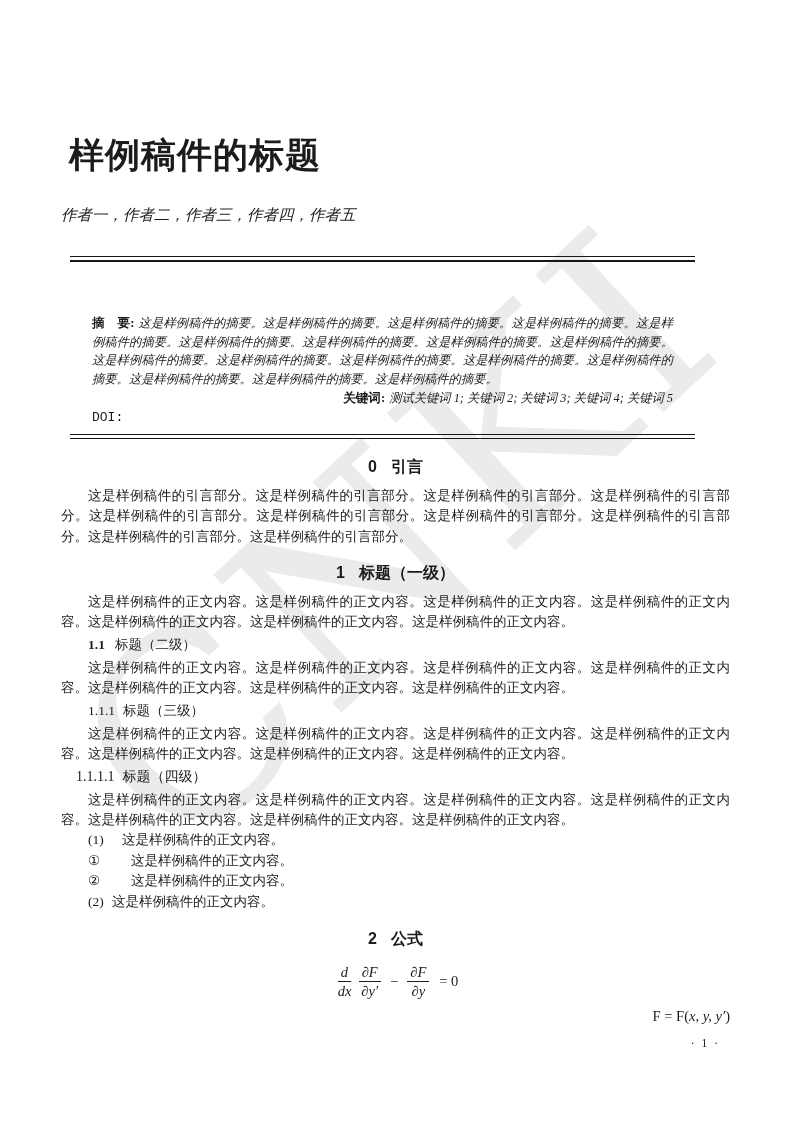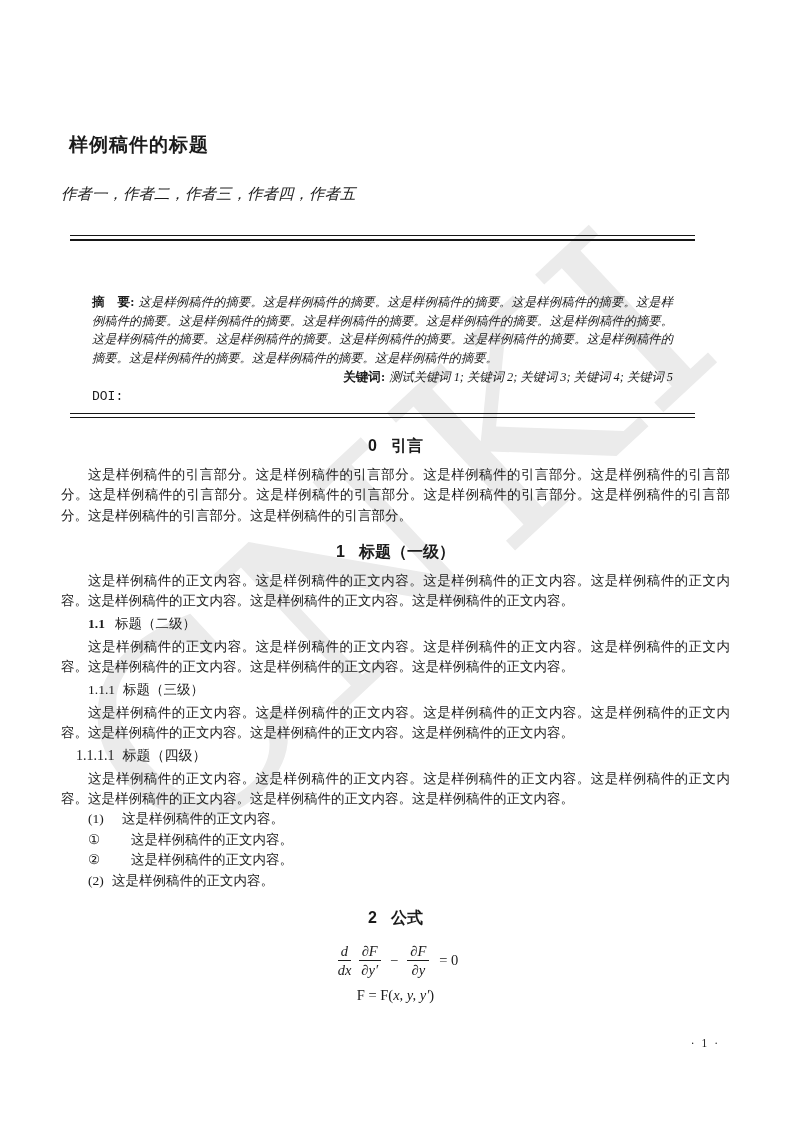--- a/index.html
+++ b/index.html
@@ -11,21 +11,21 @@
   
   .watermark{
     position:absolute;left:50%;top:48%;
     transform:translate(-50%,-50%) rotate(-43deg);
     font-family:"DejaVu Serif",serif;font-size:258px;letter-spacing:10px;
     color:#ebebeb;white-space:nowrap;z-index:0;user-select:none;
   }
   .content{position:relative;z-index:1;padding:132px 64px 0 61px;}
 
   .title{
-    font-size:19px;font-weight:bold;letter-spacing:1px;margin:0 0 26px 8px;
+    font-size:35px;font-weight:bold;letter-spacing:1px;margin:0 0 26px 8px;
     font-family:"Liberation Serif","DejaVu Serif",serif;
   }
   .authors{
     font-size:15.5px;font-style:italic;text-align:left;
     margin:0 64px 30px 0;
   }
 
   
   .abstract-box{margin:0 35px 18px 9px;}
   .rule-top{height:3px;border-top:1.3px solid #161616;border-bottom:2.4px solid #161616;}
@@ -61,21 +61,21 @@
   
   .eq{
     display:flex;justify-content:center;align-items:center;
     font-size:14.5px;margin:14px 0 2px;font-style:italic;
   }
   .frac{display:inline-flex;flex-direction:column;align-items:center;margin:0 2px;line-height:1.15;}
   .frac .nu{padding:0 3px 1px;border-bottom:1px solid #1b1b1b;}
   .frac .de{padding:1px 3px 0;text-align:center;}
   .eq .op{margin:0 7px;font-style:normal;}
   .eq .rhs{margin-left:8px;font-style:normal;}
-  .eq2{text-align:center;font-size:14.5px;margin:8px 0 0;}
+  .eq2{text-align:right;font-size:14.5px;margin:8px 0 0;}
   .eq2 .roman{font-style:normal;}
   .eq2 .ital{font-style:italic;}
 
   
   .footnote{position:absolute;left:61px;top:977px;width:430px;z-index:1;font-size:10.8px;line-height:15px;}
   .fn-rule{width:206px;border-top:1.2px solid #222;margin:0 0 9px;}
   .fn-p{margin:0;}
   .fn-funding{margin-bottom:13px;}
 
   .pagenum{position:absolute;top:1037px;right:74px;z-index:1;font-size:11.5px;letter-spacing:2px;}

